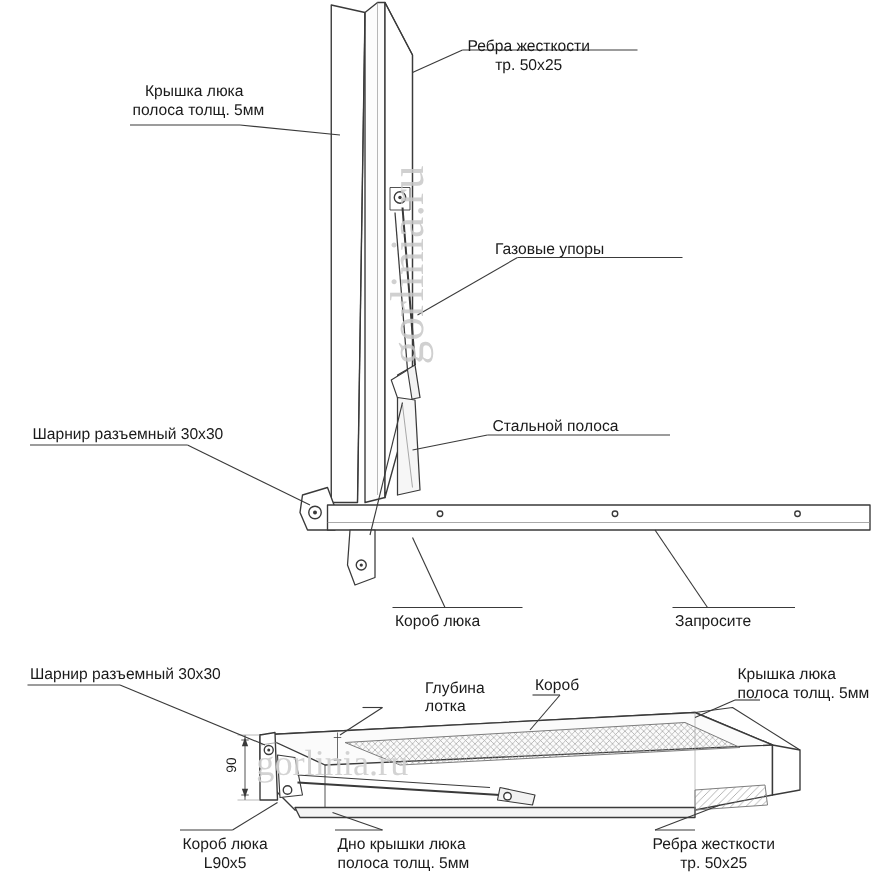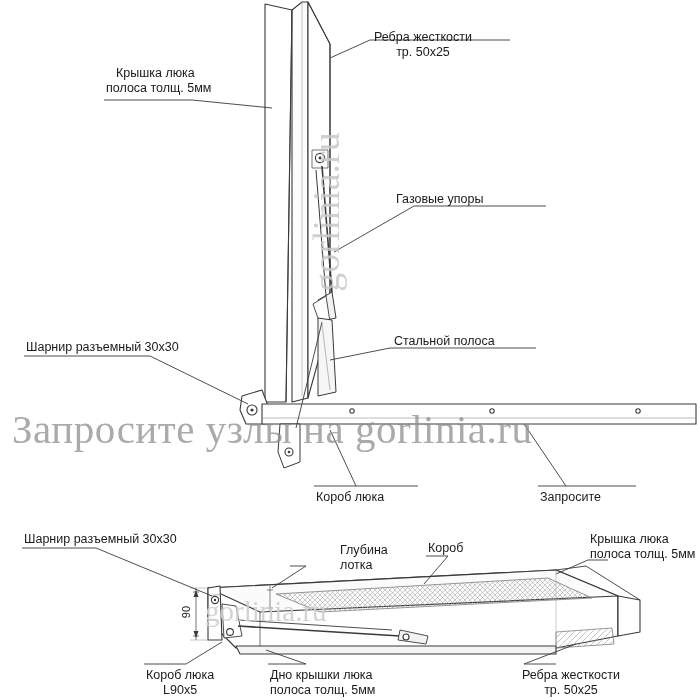--- a/index.html
+++ b/index.html
@@ -208,21 +208,20 @@
       <path d="M426 556 L448 556"></path>
       <path d="M588 560 L608 560"></path>
       <path d="M144 664 L186 664"></path>
       <path d="M268 664 L306 664"></path>
       <path d="M524 664 L556 664"></path>
     </g>
   </svg>
 
   <div class="wm-vert">gorlinia.ru</div>
   <div class="wm-small">gorlinia.ru</div>
-  <div class="wm-big">Запросите узлы на gorlinia.ru</div>
 
   <div class="lbl center" style="left:374px; top:30px;">
     <div>Ребра жесткости</div>
     <div>тр. 50х25</div>
   </div>
 
   <div class="lbl" style="left:106px; top:66px;">
     <div style="padding-left:10px;">Крышка люка</div>
     <div>полоса толщ. 5мм</div>
   </div>

